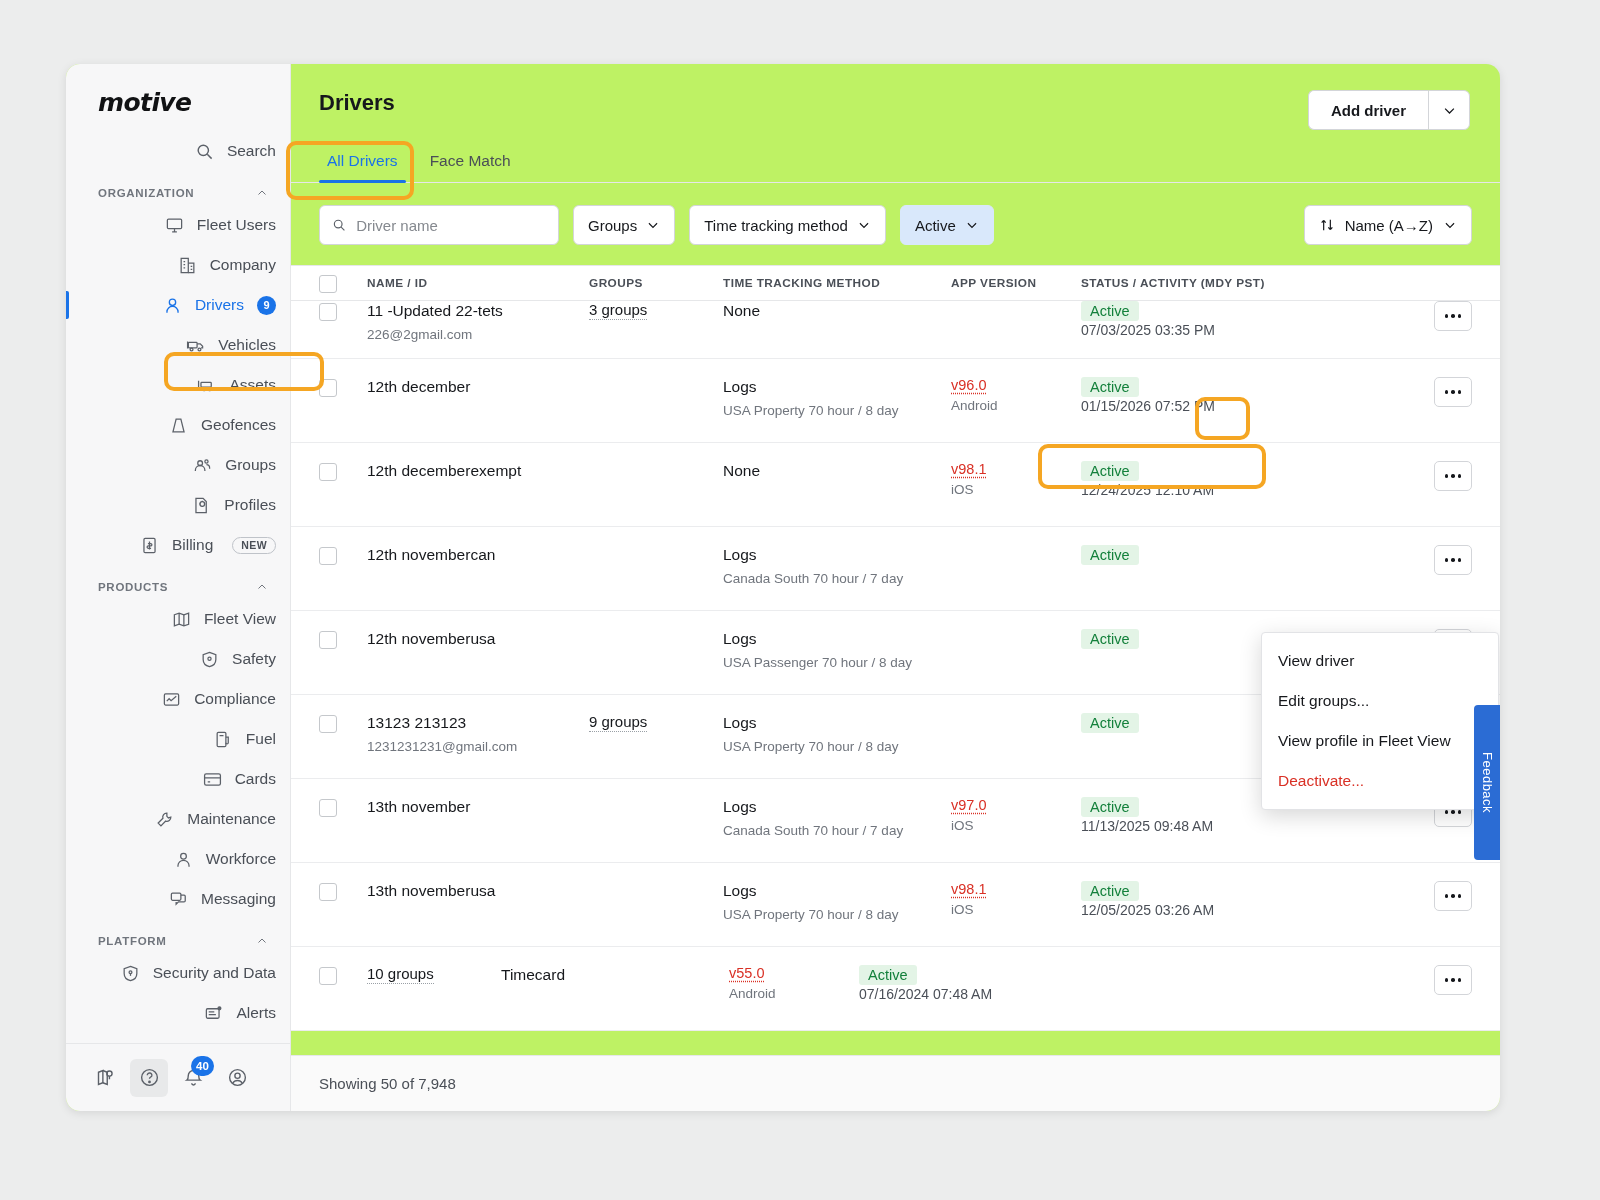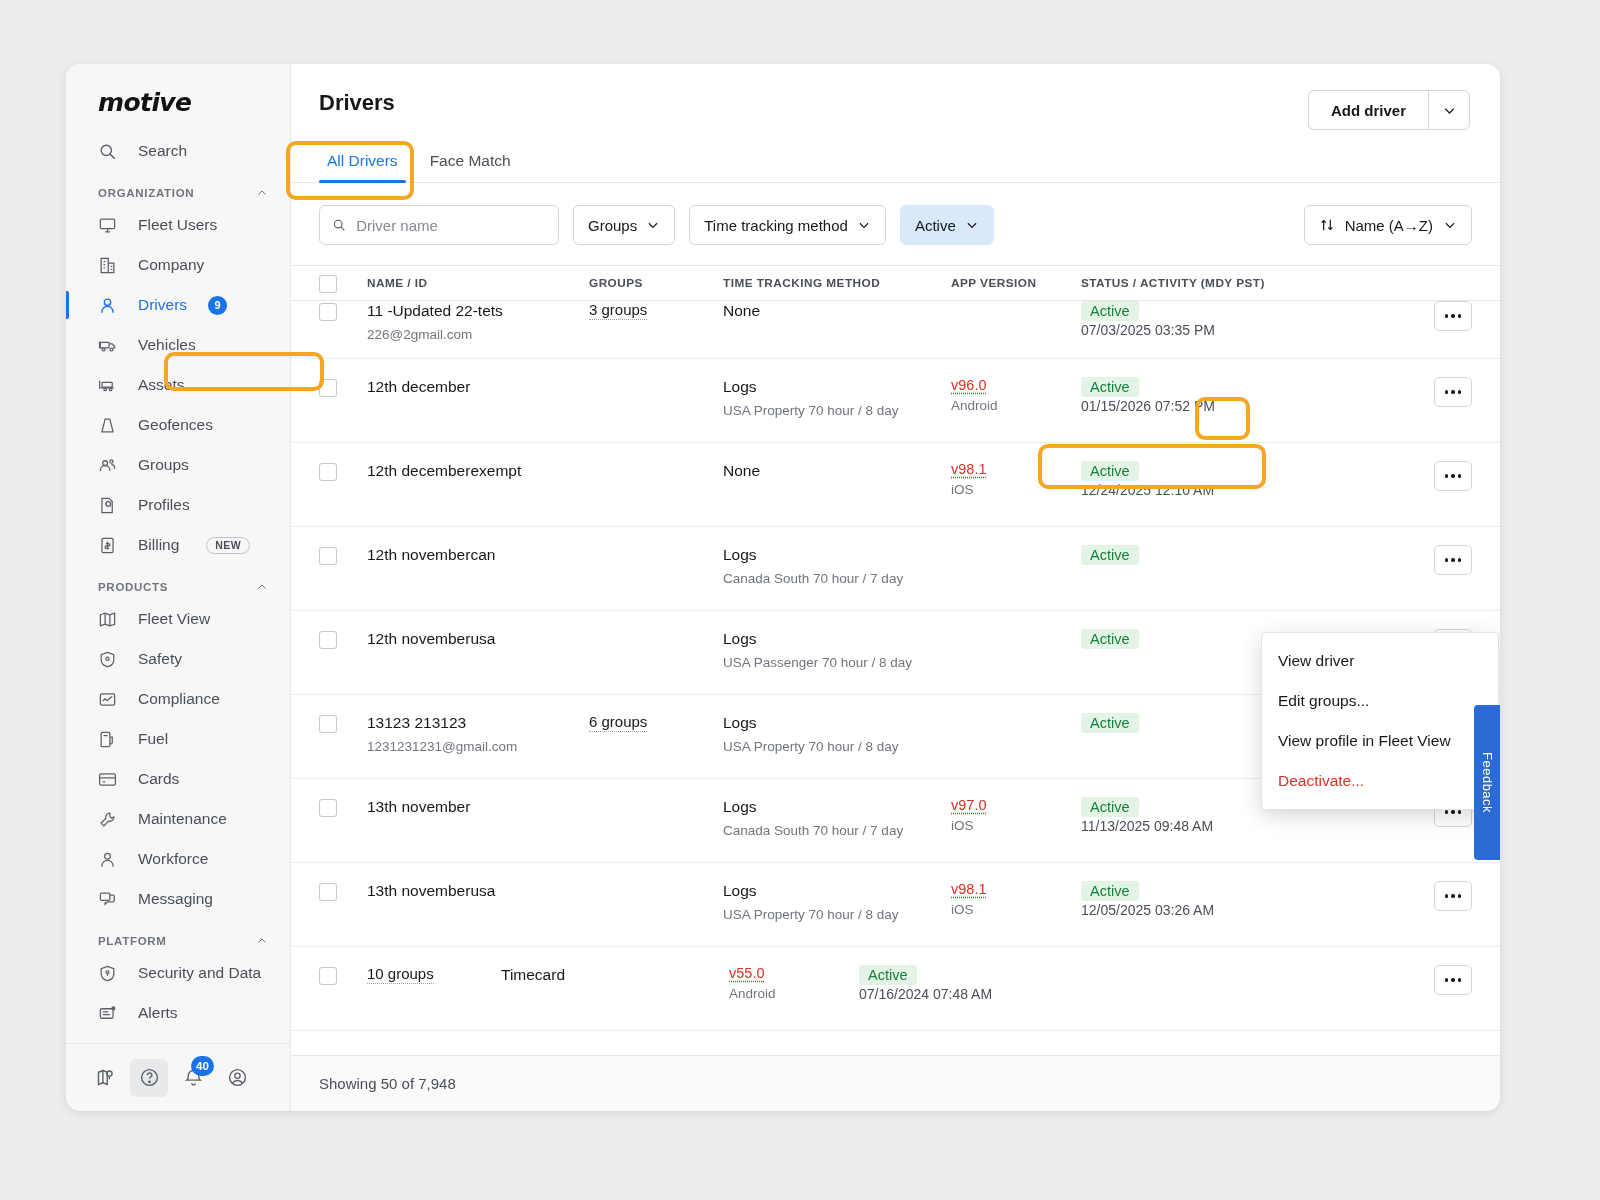--- a/index.html
+++ b/index.html
@@ -6,21 +6,21 @@
   html, body {
     width: 1600px; height: 1200px;
     background: #eceded;
     font-family: "Liberation Sans", sans-serif;
     overflow: hidden;
   }
   #app {
     position: absolute;
     left: 66px; top: 64px;
     width: 1434px; height: 1047px;
-    background: #ffffff;
+    background: #bef264;
     border-radius: 14px;
     box-shadow: 0 2px 10px rgba(0,0,0,0.10);
     overflow: hidden;
     display: flex;
   }
 
   
   .sidebar {
     width: 225px; height: 100%;
     background: #f7f7f8;
@@ -29,24 +29,24 @@
     position: relative;
   }
   .logo-wrap { padding: 24px 0 14px 32px; }
   .logo {
     font-size: 25px; font-weight: 700; color: #111214;
     font-style: italic; letter-spacing: -0.6px;
     font-family: "DejaVu Sans", sans-serif;
   }
   .nav-scroll { flex: 1; overflow: hidden; padding-bottom: 4px; }
   .nav-item {
-    display: flex; align-items: center; gap: 21px;
+    display: flex; align-items: center; gap: 13px;
     height: 40px; padding: 0 14px 0 32px;
     color: #4a4f57; font-size: 15.5px;
-    cursor: pointer; position: relative;
+    cursor: pointer; position: relative; justify-content: flex-end;
   }
   .nav-item .ic { width: 19px; height: 19px; flex: 0 0 19px; display:block; }
   .nav-item .ic svg { display:block; }
   .nav-item.active { color: #1a73e8; }
   .nav-item.active .ic svg { stroke: #1a73e8; }
   .nav-item.active::before {
     content:""; position:absolute; left:0; top:6px;
     width:3px; height:28px; background:#1a73e8; border-radius: 0 2px 2px 0;
   }
   .sec-head {
@@ -744,21 +744,21 @@
         </div>
 
         <div class="row">
           <div class="c-chk">
               <span class="chkbox"></span>
             </div>
           <div class="c-name">
             <div class="t-main">13123 213123</div>
             <div class="t-sub">1231231231@gmail.com</div>
           </div>
-          <div class="c-grp"><span class="t-grp">6 groups</span></div>
+          <div class="c-grp"><span class="t-grp">9 groups</span></div>
           <div class="c-ttm">
             <div class="t-main">Logs</div>
             <div class="t-sub">USA Property 70 hour / 8 day</div>
           </div>
           <div class="c-app"></div>
           <div class="c-sta">
             <span class="pill-active">Active</span>
           </div>
           <div class="c-act">
             <div class="dots-btn">

